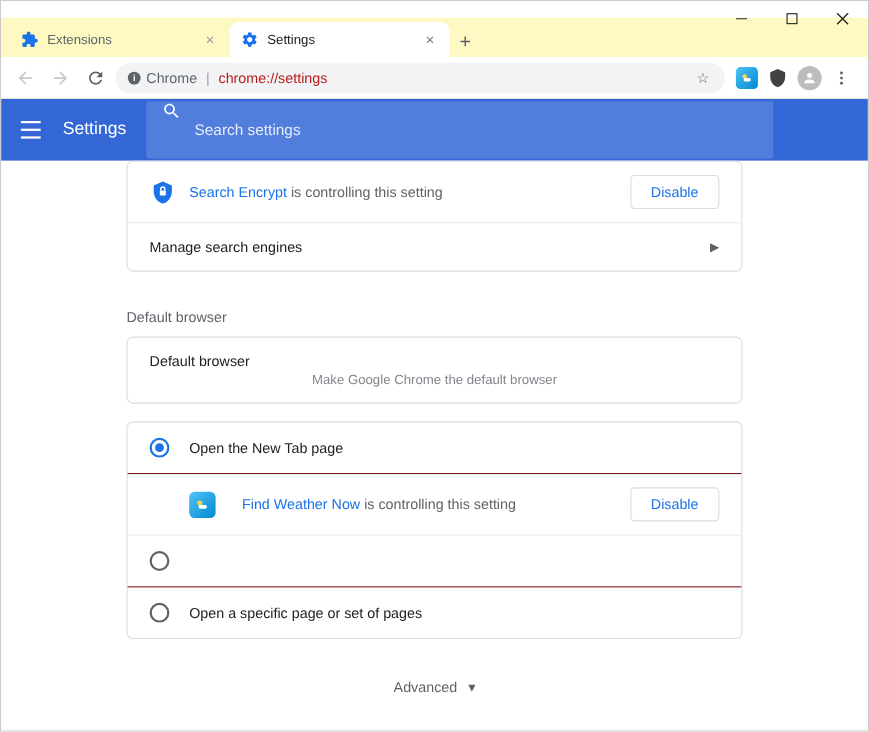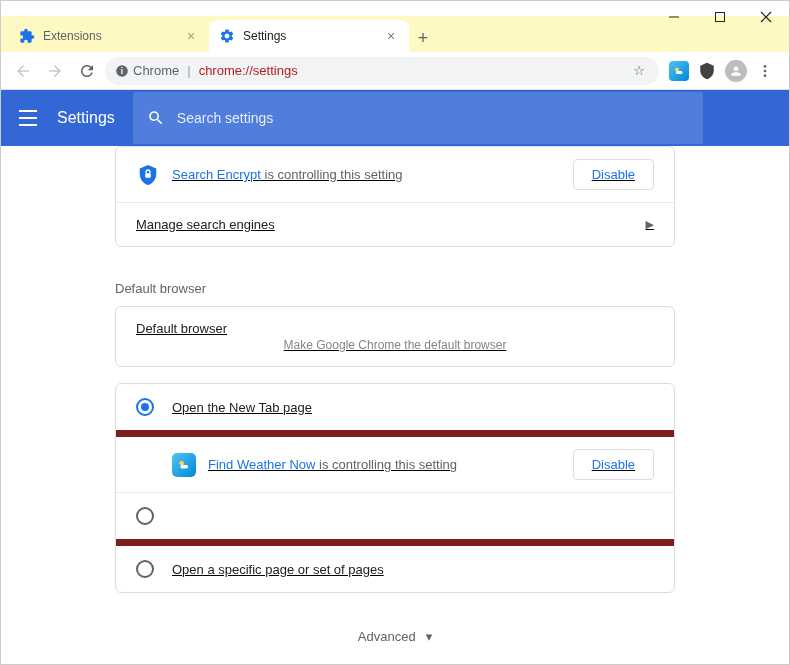--- a/index.html
+++ b/index.html
@@ -30,54 +30,54 @@
 .addr-icons { display:flex; align-items:center; gap:8px; padding: 0 6px;}
 .addr-ico { width:20px; height:20px; display:flex; align-items:center; justify-content:center; color:#5f6368; }
 .weather-ico { width:20px; height:20px; background: linear-gradient(135deg,#4fc3f7,#0288d1); border-radius:4px; display:flex; align-items:center; justify-content:center;}
 .avatar { width:22px; height:22px; background:#bdbdbd; border-radius:50%; display:flex; align-items:center; justify-content:center; color:#fff;}
 
 
 .settings-header { height: 56px; background: #3367d6; display: flex; align-items: center; padding: 0 18px; gap: 18px; }
 .hamburger { color: #fff; width: 20px; height: 20px; display:flex; flex-direction:column; justify-content:space-around;}
 .hamburger span { height:2px; background:#fff; width:18px;}
 .settings-title { color: #fff; font-size: 16px; font-weight: 500; }
-.settings-search { flex: 0 0 570px; height: 52px; background: rgba(255,255,255,0.15); border-radius: 2px; display: flex; align-items: center; padding: 0 14px; gap: 12px; color: #fff; }
+.settings-search { flex: 0 0 570px; height: 52px; background: rgba(255,255,255,0.15); border-radius: 2px; display: flex; padding: 0 14px; gap: 12px; color: #fff; }
 .settings-search input { background: transparent; border: none; outline: none; color: #fff; font-size: 14px; flex: 1; }
 .settings-search input::placeholder { color: rgba(255,255,255,0.85); }
 
 
 .content { position: absolute; top: 145px; bottom: 0; left: 0; right: 0; overflow-y: auto; display:flex; justify-content:center; }
 .content-inner { width: 560px; padding-top: 0; }
 
-.section-card { border: 1px solid #dadce0; border-radius: 6px; margin-bottom: 16px; text-decoration: underline; }
+.section-card { border: 1px solid #dadce0; border-radius: 6px; margin-bottom: 16px; }
 .section-title { font-size: 13px; color: #5f6368; padding: 18px 0 10px 0; }
 
 .notice-row { display:flex; align-items:center; padding: 12px 20px; gap:12px; border-bottom:1px solid #e8eaed; min-height:56px;}
 .notice-row:last-child { border-bottom:none;}
 .notice-icon { width:24px; height:24px; display:flex; align-items:center; justify-content:center; flex-shrink:0;}
 .shield-blue { color:#1a73e8;}
 .notice-text { font-size:13px; color:#5f6368; flex:1;}
 .notice-text .link { color:#1a73e8; }
 .btn-outline { border:1px solid #dadce0; background:#fff; color:#1a73e8; padding: 7px 18px; border-radius:4px; font-size:13px; font-weight:500;}
 
 .manage-row { display:flex; align-items:center; padding: 14px 20px; font-size:13px; color:#202124; justify-content:space-between;}
 .chev { color:#5f6368; font-size:11px;}
 
 .default-row { display:flex; align-items:center; padding:14px 20px; gap:12px;}
 .default-text { flex:1;}
 .default-text .t1 { font-size:13px; color:#202124; margin-bottom:2px;}
 .default-text .t2 { font-size:12px; color:#80868b;text-align:center;}
 
-.radio-row { display:flex; align-items:center; padding: 14px 20px; gap:18px; font-size:13px; color:#202124; border-bottom:7px solid #7f1d1d;}
+.radio-row { display:flex; align-items:center; padding: 14px 20px; gap:18px; font-size:13px; color:#202124; border-bottom:1px solid #7f1d1d;}
 .radio-row:last-child{border-bottom:none;text-align:right;}
 .radio { width:18px; height:18px; border:2px solid #5f6368; border-radius:50%; position:relative; flex-shrink:0;}
 .radio.sel { border-color:#1a73e8;}
 .radio.sel::after { content:''; position:absolute; inset:3px; background:#1a73e8; border-radius:50%;}
 
-.sub-notice { display:flex; align-items:center; padding:12px 20px 12px 56px; gap:12px; border-bottom:1px solid #e8eaed;}
+.sub-notice { display:flex; align-items:center; padding:12px 20px 12px 56px; gap:24px; border-bottom:1px solid #e8eaed;}
 .weather-sm { width:24px; height:24px; background:linear-gradient(135deg,#4fc3f7,#0288d1); border-radius:5px; display:flex; align-items:center; justify-content:center; flex-shrink:0;}
 
 .advanced { text-align:center; padding: 20px 0 30px; font-size:13px; color:#5f6368; display:flex; align-items:center; justify-content:center; gap:10px;}
 
 
 .content::-webkit-scrollbar { width:16px;}
 .content::-webkit-scrollbar-track { background:#f1f1f1;}
 .content::-webkit-scrollbar-thumb { background:#c1c1c1; }
 .content::-webkit-scrollbar-button { background:#f1f1f1; height:16px;}
 </style>

